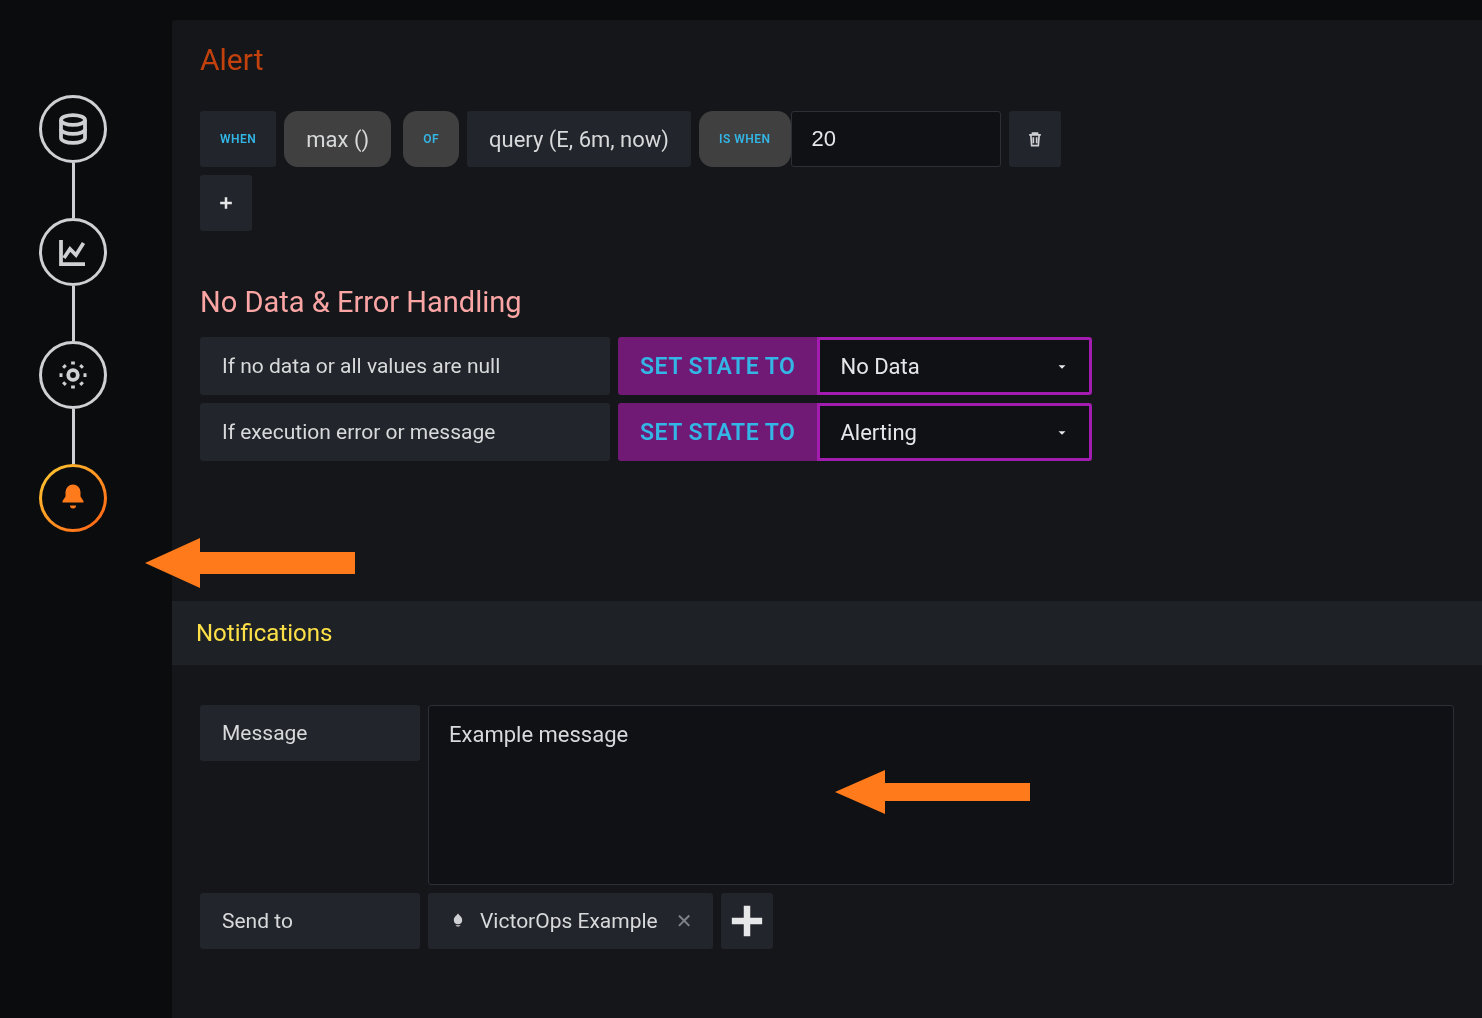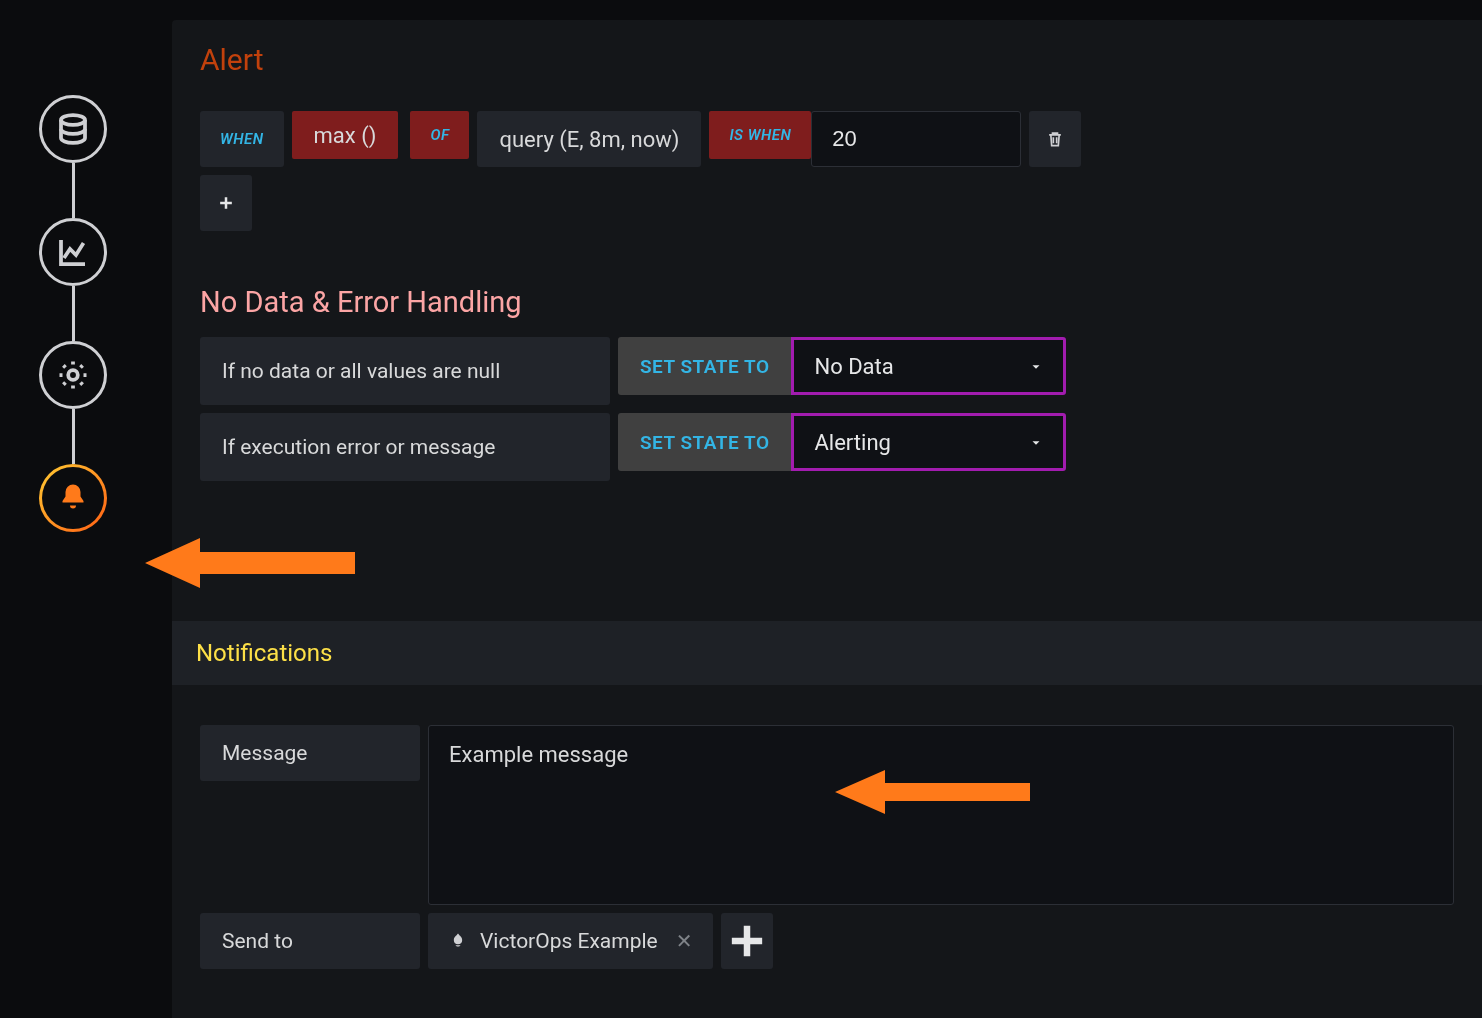--- a/index.html
+++ b/index.html
@@ -82,33 +82,32 @@
   }
   .chip {
     background: #22252b;
     display: flex;
     align-items: center;
     height: 56px;
     border-radius: 3px;
   }
   .chip-label {
     padding: 0 20px;
-    font-size: 15px;
+    font-size: 12px;
     font-weight: 600;
     color: #33b5e5;
     letter-spacing: 0.5px;
-    font-style: italic;
   }
   .chip-text {
     padding: 0 22px;
     font-size: 22px;
     color: #d8d9da;
   }
   .chip-split { display:flex; align-items:stretch; gap:0; }
-  .chip-split .seg { display:flex; align-items:center; background:#7f1d1d; height:48px; border-radius:2px; }
+  .chip-split .seg { display:flex; align-items:center; background:#404040; height:56px; border-radius:14px; }
   .chip-split .seg + .seg { margin-left:12px; }
   .chip-value-input {
     background: #0f1115;
     border: 1px solid #2c2f36;
     color: #e6e7e8;
     height: 56px;
     padding: 0 20px;
     font-size: 22px;
     border-radius: 3px;
     width: 210px;
@@ -132,35 +131,35 @@
 
   .section-heading {
     padding: 54px 28px 18px 28px;
     font-size: 29px;
     color: #fca5a5;
   }
   .form-rows { padding: 0 28px; display:flex; flex-direction:column; gap:8px; }
   .form-row { display:flex; gap:8px; }
   .form-label {
     background: #22252b;
-    height: 68px;
+    height: 58px;
     display:flex; align-items:center;
     padding: 0 22px;
     font-size: 21px;
     color: #d8d9da;
     border-radius:3px;
     width: 410px;
   }
   .form-k {
-    background:#404040;
+    background:#701a75;
     height:58px;
     display:flex;align-items:center;
     padding: 0 22px;
     color:#33b5e5;
-    font-size:19px;
+    font-size:23px;
     font-weight:600;
     letter-spacing:0.5px;
     border-radius:3px 0 0 3px;
   }
   .form-select {
     background:#0f1115;
     border:3px solid #a21caf;
     height:58px;
     display:flex;align-items:center;justify-content:space-between;
     padding: 0 20px;
@@ -284,21 +283,21 @@
     </div>
     <div class="chip-split">
       <div class="seg">
         <span class="chip-text">max ()</span>
       </div>
       <div class="seg">
         <span class="chip-label">OF</span>
       </div>
     </div>
     <div class="chip">
-      <span class="chip-text">query (E, 8m, now)</span>
+      <span class="chip-text">query (E, 6m, now)</span>
     </div>
     <div class="chip-split">
       <div class="seg">
         <span class="chip-label">IS WHEN</span>
       </div>
       <input class="chip-value-input" value="20" style="">
     </div>
     <div class="chip-trash">
       <svg viewBox="0 0 24 24">
         <path d="M5 7 h14 M9 7 V5 h6 v2 M7 7 l1 13 h8 l1 -13" stroke="#cfd0d3" stroke-width="2" fill="none"></path>

